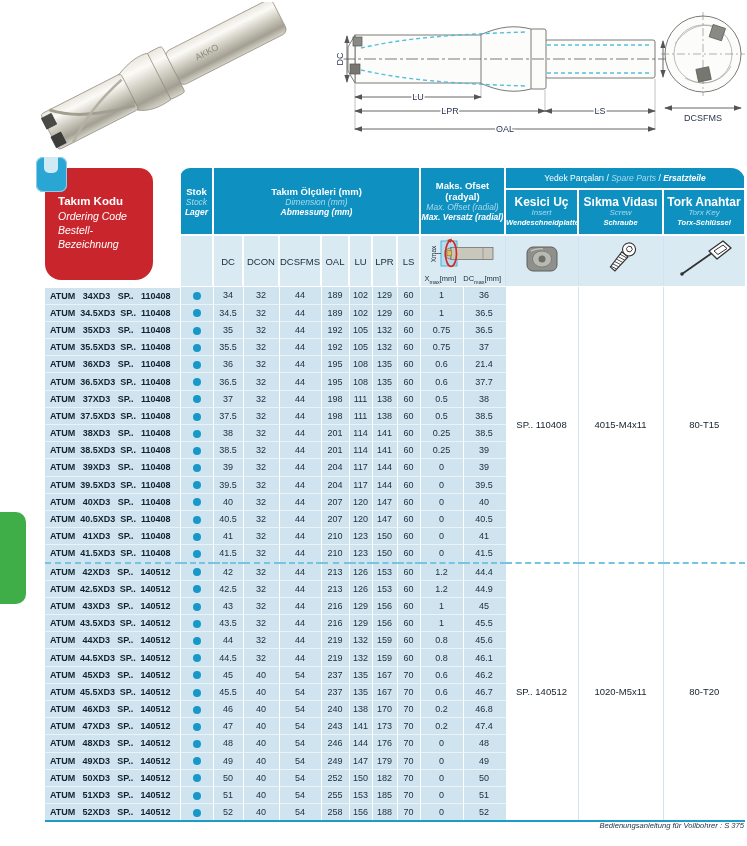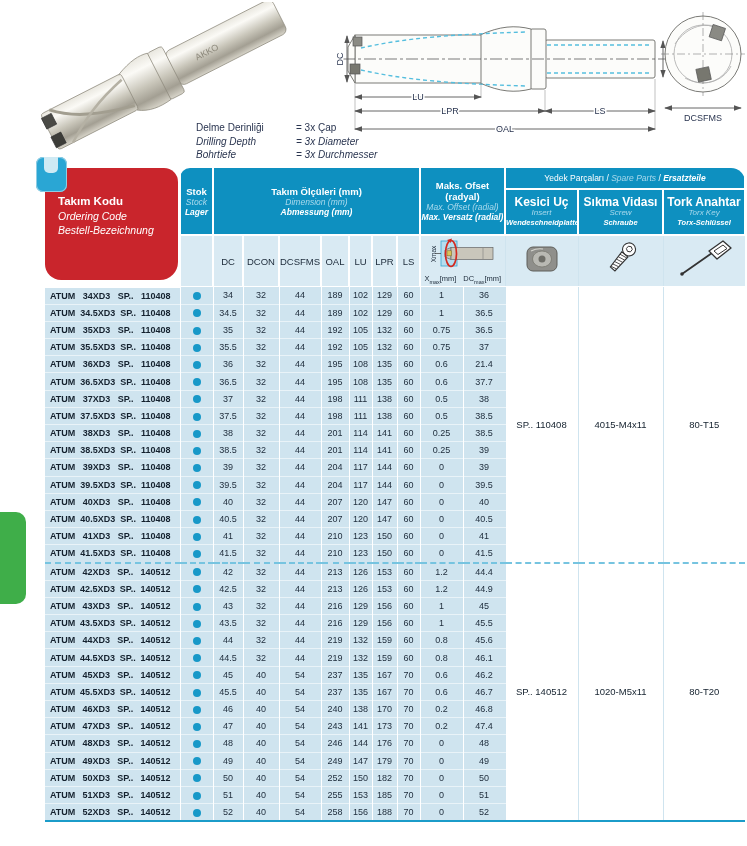--- a/index.html
+++ b/index.html
@@ -31,21 +31,21 @@
             table-layout:fixed;z-index:4;}
   table.cat th,table.cat td{padding:0;margin:0;}
 
   thead th{background:#0e90c0;color:#fff;font-weight:normal;vertical-align:middle;
            border-right:2px solid #fff;border-bottom:2px solid #fff;}
   thead tr.h1 th{height:20px;}
   thead tr.h2 th{height:44px;}
   thead tr.h3 th{height:50px;}
 
   th.code-h{background:#fff;border-right:2px solid #fff;vertical-align:top;}
-  .redbox{width:133px;height:112px;background:#c9252c;border-radius:14px 14px 18px 16px;
+  .redbox{width:108px;height:112px;background:#c9252c;border-radius:14px 14px 18px 16px;
           text-align:left;box-sizing:border-box;padding:26px 0 0 13px;color:#fff;}
   .rb1{font-size:11.5px;font-weight:bold;line-height:15px;}
   .rb2,.rb3{font-size:10.5px;font-weight:normal;font-style:italic;line-height:14px;}
 
   .b1{font-size:9.5px;font-weight:bold;line-height:11px;display:block;}
   .b2{font-size:8.5px;font-style:italic;color:#a9d9ec;line-height:10px;display:block;}
   .b3{font-size:8.5px;font-style:italic;font-weight:bold;line-height:10px;display:block;}
   th.stok-b{border-top-left-radius:10px;}
   th.spare-strip{border-top-right-radius:14px;font-size:8.5px;height:20px;text-align:center;}
   .b2i{font-style:italic;color:#a9d9ec;}
@@ -109,25 +109,20 @@
         <rect x="4" y="-20" width="90" height="40" rx="3" fill="url(#metal)"></rect>
         <path d="M14,-20 C32,-2 56,7 92,15" fill="none" stroke="#a29e90" stroke-width="3"></path>
         <path d="M20,20 C42,4 62,-6 92,-14" fill="none" stroke="#b5b1a4" stroke-width="2.5"></path>
         <rect x="3" y="-16" width="11" height="12" fill="#4a4a46" stroke="#333"></rect>
         <rect x="3" y="5" width="11" height="12" fill="#3c3c38" stroke="#333"></rect>
         <text x="168" y="3" font-size="9" fill="#8d897c" stroke="none">AKKO</text>
       </g>
     </svg>
   </div>
 
-  <div class="depth-note">
-    <div class="dn-row"><span class="dn-l">Delme Derinliği</span><span class="dn-v">= 3x Çap</span></div>
-    <div class="dn-row it"><span class="dn-l">Drilling Depth</span><span class="dn-v">= 3x Diameter</span></div>
-    <div class="dn-row it"><span class="dn-l">Bohrtiefe</span><span class="dn-v">= 3x Durchmesser</span></div>
-  </div>
 
   <div class="drawing-wrap">
     <svg width="412" height="142" viewBox="0 0 412 142">
       <defs>
         <marker id="arr" markerWidth="9" markerHeight="8" refX="8" refY="3" orient="auto-start-reverse">
           <path d="M0,0 L9,3 L0,6 Z" fill="#555"></path>
         </marker>
       </defs>
 
       <g stroke="#7a7a76" fill="#fcfcfa" stroke-width="1">
@@ -952,15 +947,16 @@
   <div class="footer-left">
     <div><span>R: Sağ / Right /</span> <span class="fi">Rechts</span><span class="gap"></span><span>L: Sol / Left /</span> <span class="fi">Links</span></div>
     <div><span class="fdot"></span><span>Stokta / In Stock /</span> <span class="fi">Auf Lager</span><span class="gap"></span><span class="fdot out"></span><span>Stokta Yok / Non Stock Item /</span> <span class="fi">Kein Lagerartikel, Lieferzeit auf Anfrage</span></div>
     <div><span>TGTC Ucuna Uygundur. / Compatible with TGTC Insert. /</span> <span class="fi">Kompatibel mit TGTC Wendeplatten.</span></div>
   </div>
 
   <div class="footer-right">
     <div><span>Sipariş Örneği/Ordering Example/</span><span class="fi">Bestellbeispiel</span></div>
     <div>1 ad./pcs./stück  ATUM 34XD3 SP.. 110408</div>
     <div><span>Takma Uçlu Matkap Kullanım Kılavuzu : S 375 / </span><span class="fi">User's Guide For U-Drills : P 375</span></div>
+    <div class="fi">Bedienungsanleitung für Vollbohrer : S 375</div>
   </div>
 
 </div>
 
 </body></html>

